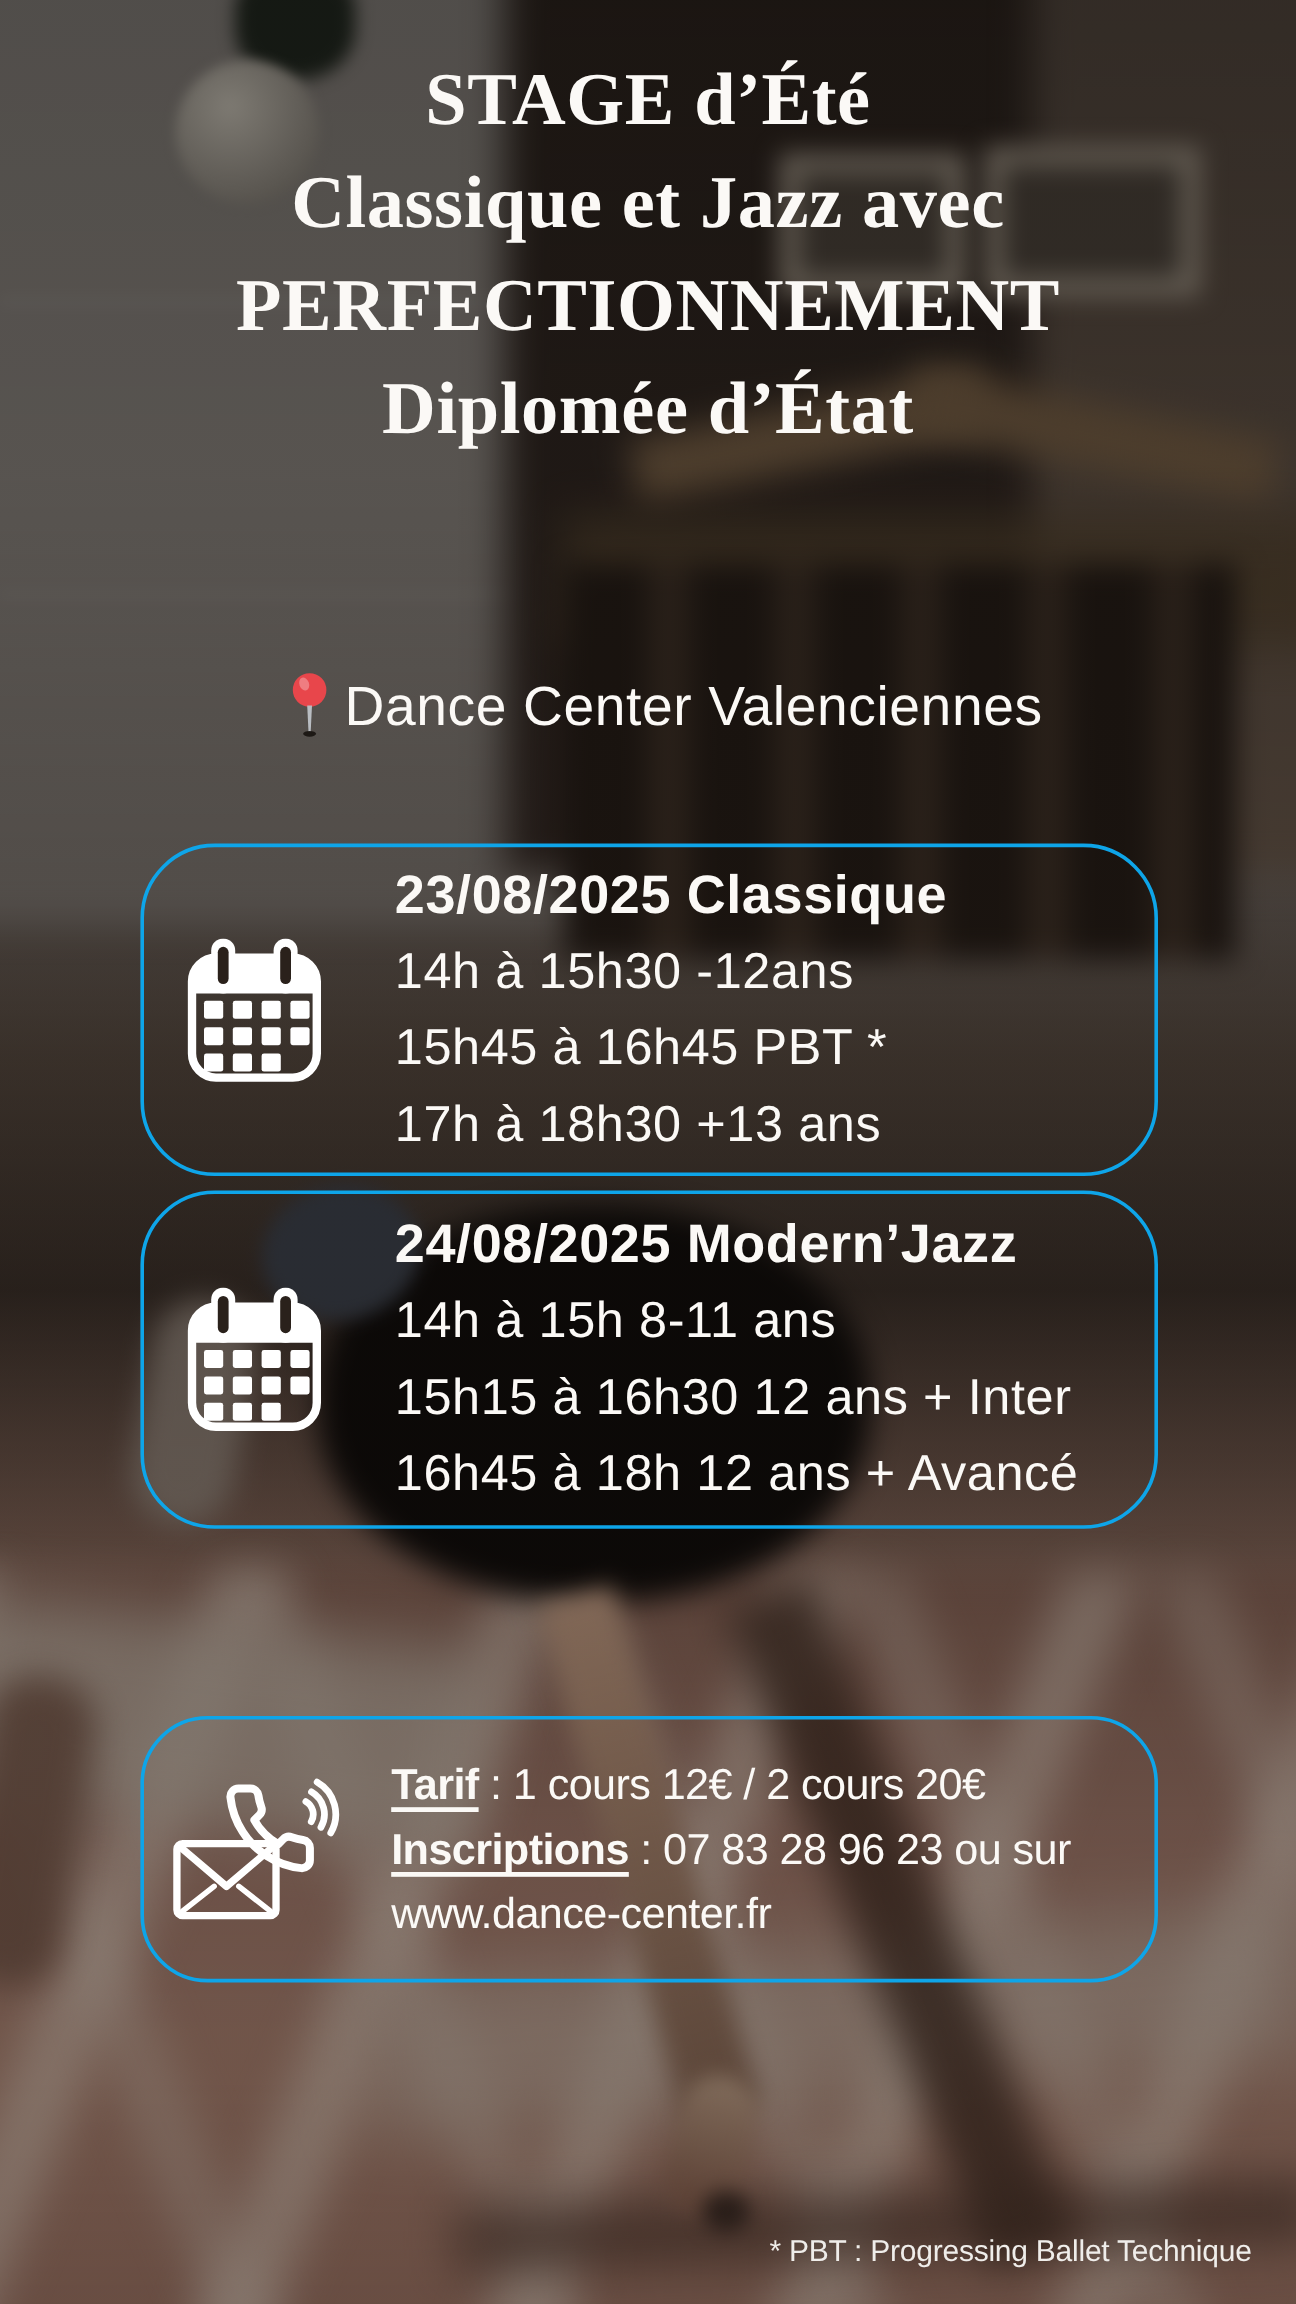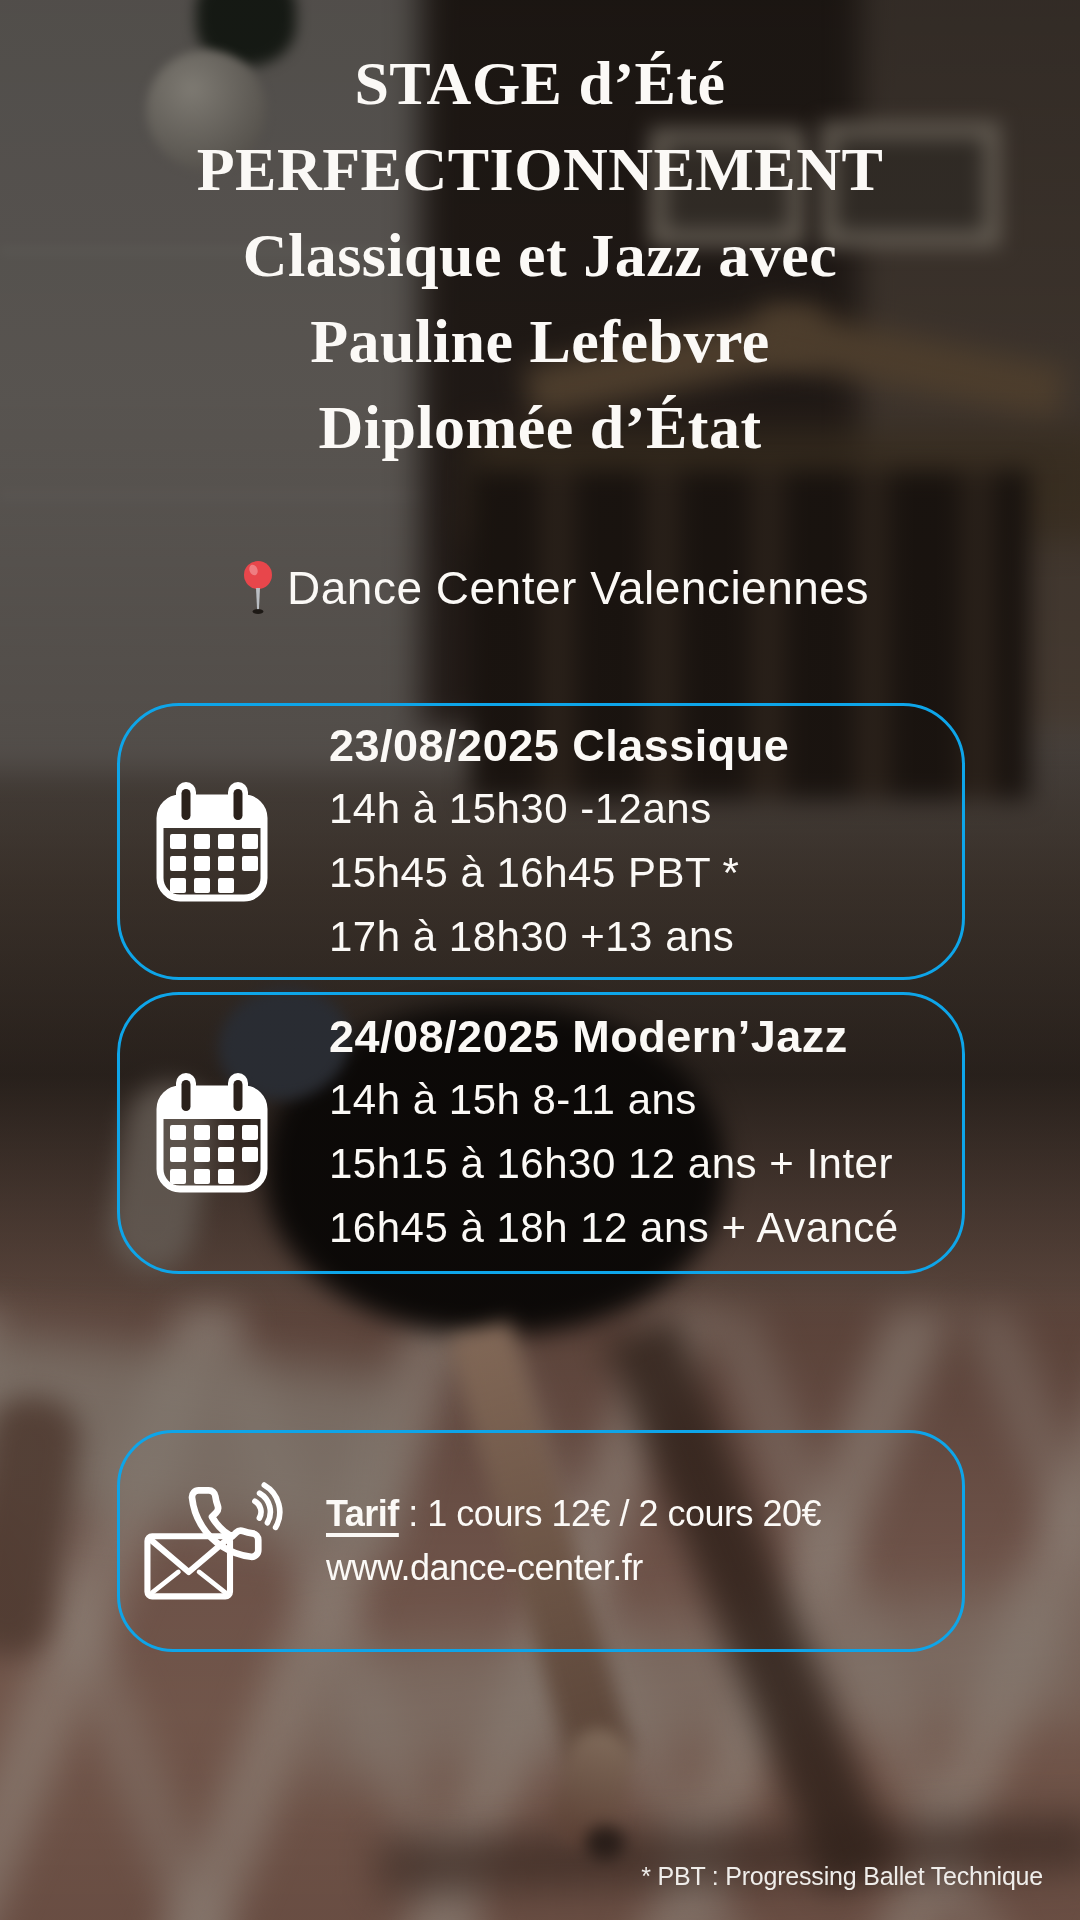--- a/index.html
+++ b/index.html
@@ -97,23 +97,22 @@
     <div class="dancer-leg2"></div>
     <div class="pointe-shoe"></div>
     <div class="shoe-tip"></div>
   </div>
   <div class="overlay"></div>
 
   <div class="content">
 
     <div class="title">
       <div>STAGE d’Été</div>
+      <div>Classique et Jazz avec</div>
       <div>PERFECTIONNEMENT</div>
-      <div>Classique et Jazz avec</div>
-      <div>Pauline Lefebvre</div>
       <div>Diplomée d’État</div>
     </div>
 
     <div class="location">
       <svg class="pin" width="30" height="58" viewBox="0 0 30 58">
         <circle cx="15" cy="16" r="14" fill="#e8464b"></circle>
         <ellipse cx="10.5" cy="11" rx="4" ry="5.5" fill="rgba(255,255,255,0.30)" transform="rotate(-20 10.5 11)"></ellipse>
         <polygon points="13,29 17,29 15.9,51 14.1,51" fill="#b9bdc2"></polygon>
         <ellipse cx="15" cy="52.5" rx="5.4" ry="2.4" fill="#171310" opacity="0.9"></ellipse>
       </svg>
@@ -183,19 +182,20 @@
     <div class="card card-3">
       <svg class="contact-icon" viewBox="0 -8 152 130">
         <rect x="4" y="52" width="88" height="64" rx="5" fill="none" stroke="#ffffff" stroke-width="6.5"></rect>
         <path d="M8,56 L48,90 L88,56" fill="none" stroke="#ffffff" stroke-width="6.5" stroke-linecap="round" stroke-linejoin="round"></path>
         <path d="M9,112 L37,90 M87,112 L59,90" fill="none" stroke="#ffffff" stroke-width="5" stroke-linecap="round"></path>
         <path transform="translate(44,-4) scale(3.55)" fill="none" stroke="#ffffff" stroke-width="2" stroke-linecap="round" stroke-linejoin="round" d="M22 16.92v3a2 2 0 0 1-2.18 2 19.79 19.79 0 0 1-8.63-3.07 19.5 19.5 0 0 1-6-6A19.79 19.79 0 0 1 2.12 4.18 2 2 0 0 1 4.11 2h3a2 2 0 0 1 2 1.72 12.84 12.84 0 0 0 .7 2.81 2 2 0 0 1-.45 2.11L8.09 9.91a16 16 0 0 0 6 6l1.27-1.27a2 2 0 0 1 2.11-.45 12.84 12.84 0 0 0 2.81.7A2 2 0 0 1 22 16.92z"></path>
         <path d="M118.5,14.7 A13,13 0 0 1 123.3,32.5 M123.5,6.1 A23,23 0 0 1 131.9,37.5 M128.5,-2.6 A33,33 0 0 1 140.6,42.5" fill="none" stroke="#ffffff" stroke-width="6" stroke-linecap="round"></path>
       </svg>
       <div class="contact-text">
         <div class="contact-line"><span class="u">Tarif</span><span> : 1 cours 12€ / 2 cours 20€</span></div>
+        <div class="contact-line"><span class="u">Inscriptions</span><span> : 07 83 28 96 23 ou sur</span></div>
         <div class="contact-line">www.dance-center.fr</div>
       </div>
     </div>
 
     <div class="footnote">* PBT : Progressing Ballet Technique</div>
   </div>
 </div>
 
 </body></html>

